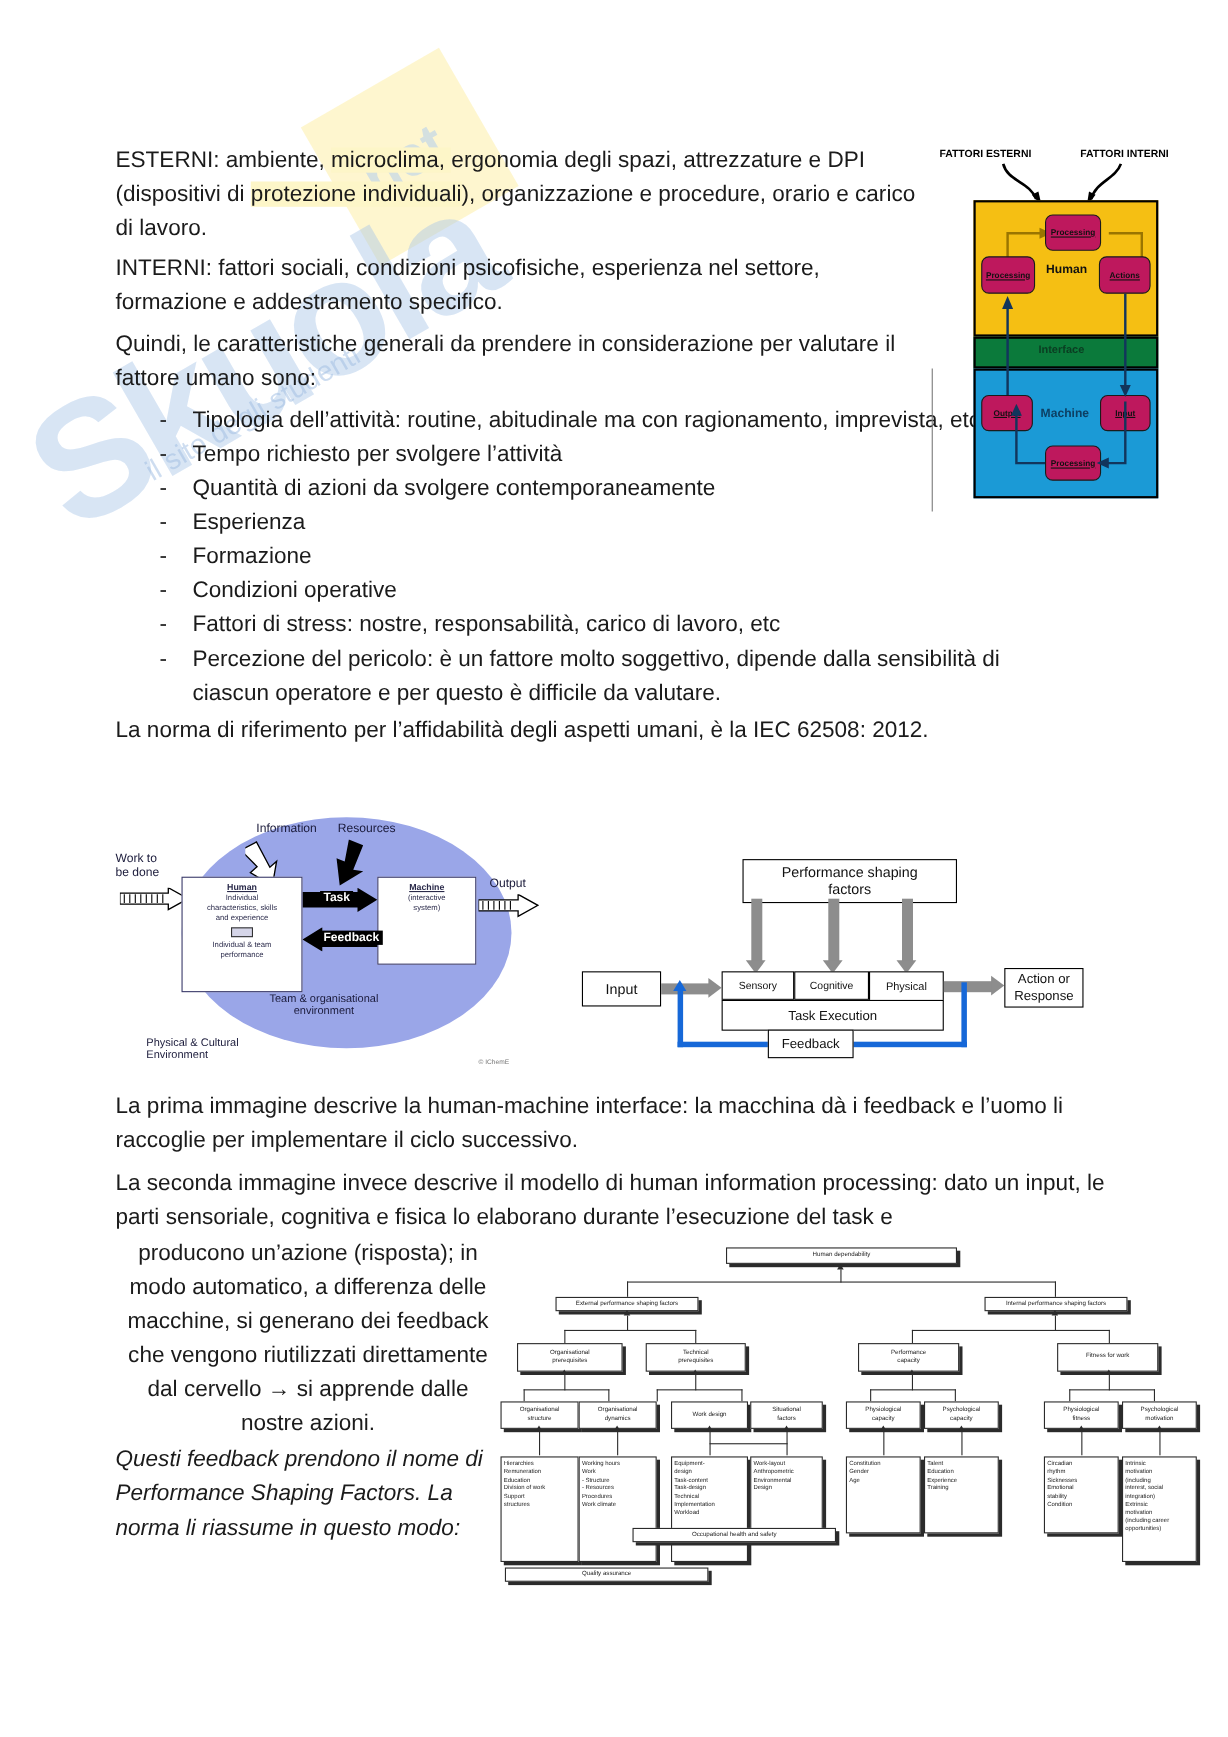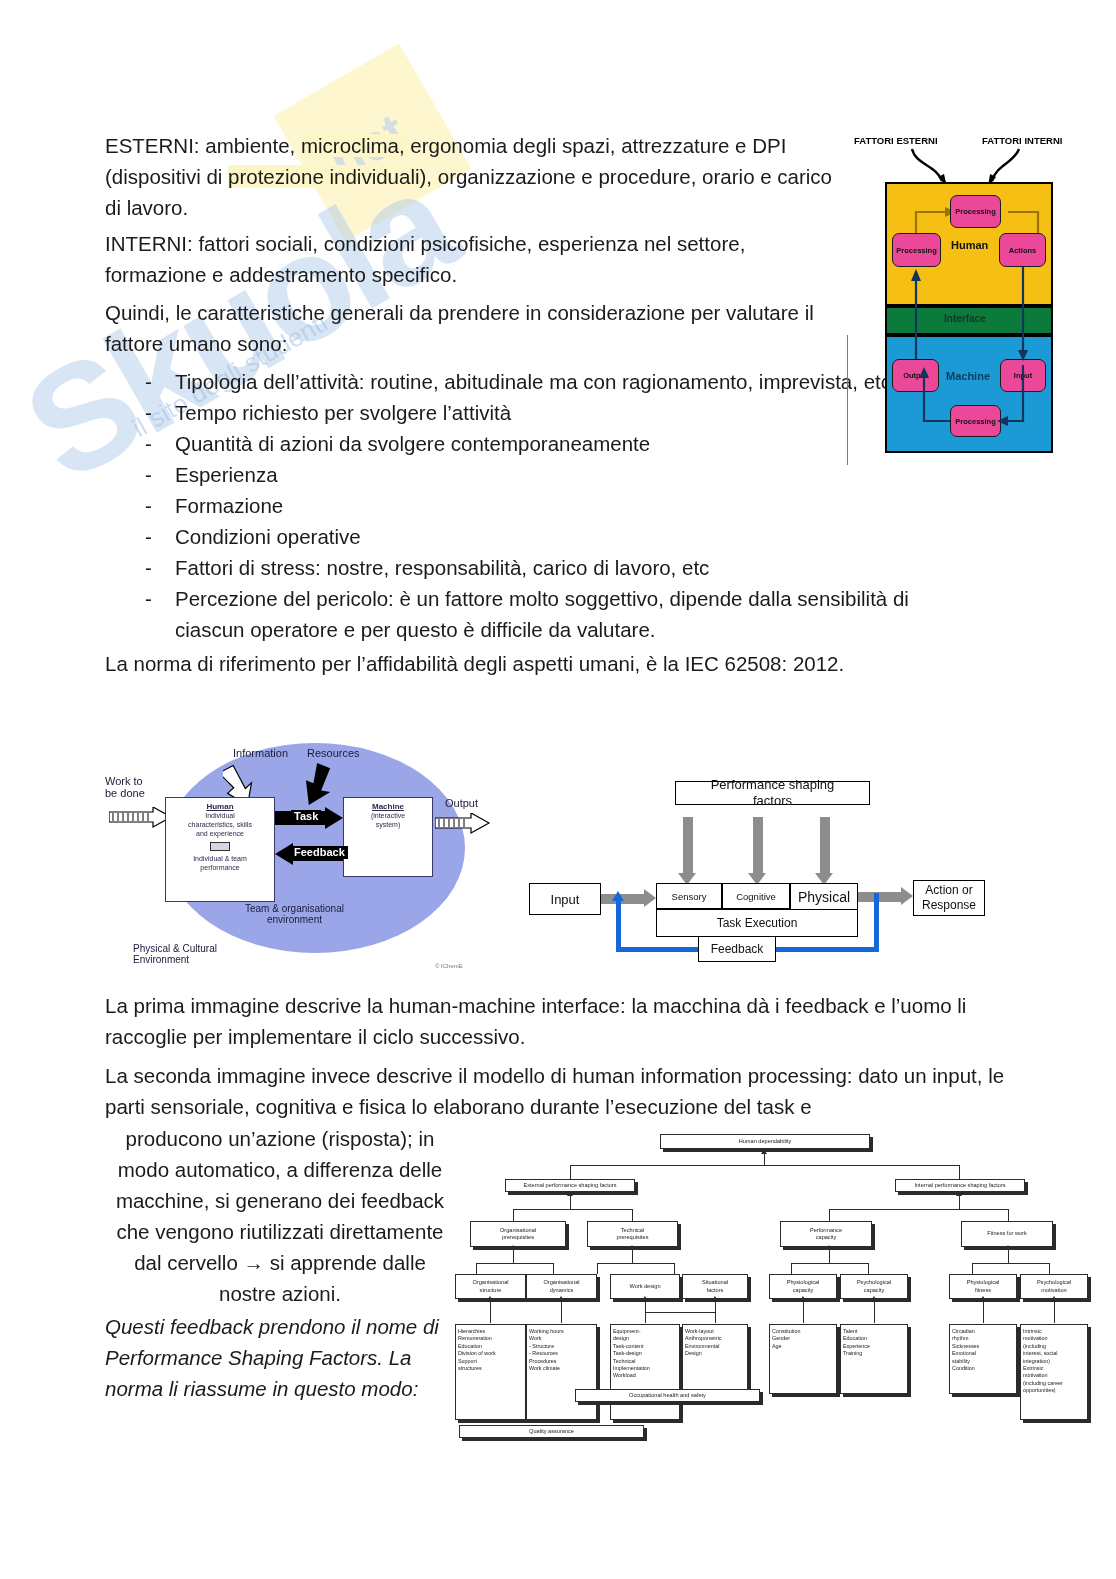--- a/index.html
+++ b/index.html
@@ -39,23 +39,23 @@
   }
   ul.bullets li .dash{position:absolute;left:40px;top:0;}
   
   #hmi{position:absolute;left:854px;top:135px;width:215px;height:335px;z-index:2;}
   .hmi-lbl{position:absolute;font-size:9.5px;font-weight:bold;color:#000;white-space:nowrap;}
   .hmi-box{position:absolute;border:2px solid #000;box-sizing:border-box;}
   .hmi-human{background:#f5bf13;}
   .hmi-iface{background:#0b7a3b;}
   .hmi-machine{background:#1b9ad6;}
   .hmi-node{
-    position:absolute;background:#ec4899;border:1.5px solid #1b1b1b;border-radius:7px;
+    position:absolute;background:#be185d;border:1.5px solid #1b1b1b;border-radius:7px;
     display:flex;align-items:center;justify-content:center;font-size:7.5px;font-weight:bold;
-    color:#111;text-align:right;box-sizing:border-box;
+    color:#111;text-align:right;box-sizing:border-box;text-decoration:underline;
   }
   .hmi-title{position:absolute;font-size:11px;font-weight:bold;color:#111;}
   .hmi-title.mc{color:#0d3f63;}
   
   #hmfig{position:absolute;left:105px;top:735px;width:395px;height:245px;z-index:2;}
   #hmfig .ellipse{position:absolute;left:60px;top:8px;width:300px;height:210px;background:#9aa6e8;border-radius:50%;}
   #hmfig .hbox{
     position:absolute;background:#fff;border:1.5px solid #3a3a6a;box-sizing:border-box;
     font-size:7px;line-height:9px;text-align:center;color:#2a2a4a;padding:4px 2px;
   }
@@ -291,33 +291,33 @@
 
   <div class="lbl sm" style="left:140px;top:168px;white-space:pre-line;text-align:center;">Team &amp; organisational
 environment</div>
   <div class="lbl sm" style="left:28px;top:208px;white-space:pre-line;">Physical &amp; Cultural
 Environment</div>
   <div class="credit" style="left:330px;top:228px;">© IChemE</div>
 </div>
 
 <div id="hip">
 
-  <div class="bx" style="left:160px;top:16px;width:195px;height:24px;font-size:13px;white-space:pre-line;line-height:16px;">Performance shaping
+  <div class="bx" style="left:160px;top:16px;width:195px;height:40px;font-size:13px;white-space:pre-line;line-height:16px;">Performance shaping
 factors</div>
 
   <div class="gbar gdown" style="left:168px;top:52px;width:10px;height:57px;"></div>
   <div class="gbar gdown" style="left:238px;top:52px;width:10px;height:57px;"></div>
   <div class="gbar gdown" style="left:305px;top:52px;width:10px;height:57px;"></div>
 
   <div class="bx" style="left:14px;top:118px;width:72px;height:32px;font-size:13px;">Input</div>
   <div class="gbar gright" style="left:86px;top:129px;width:44px;height:10px;"></div>
 
   <div class="bx" style="left:141px;top:118px;width:66px;height:26px;font-size:9.5px;">Sensory</div>
   <div class="bx" style="left:207px;top:118px;width:68px;height:26px;font-size:9.5px;">Cognitive</div>
-  <div class="bx" style="left:275px;top:118px;width:68px;height:28px;font-size:14px;">Physical</div>
+  <div class="bx" style="left:275px;top:118px;width:68px;height:28px;font-size:10px;">Physical</div>
   <div class="bx" style="left:141px;top:144px;width:202px;height:28px;font-size:12px;">Task Execution</div>
 
   <div class="gbar gright" style="left:343px;top:127px;width:44px;height:10px;"></div>
   <div class="bx" style="left:398px;top:115px;width:72px;height:36px;font-size:12px;white-space:pre-line;line-height:15px;">Action or
 Response</div>
 
   <div class="blue bup" style="left:101px;top:135px;width:5px;height:52px;"></div>
   <div class="blue" style="left:101px;top:182px;width:263px;height:5px;"></div>
   <div class="blue" style="left:359px;top:128px;width:5px;height:59px;"></div>
   <div class="bx" style="left:183px;top:171px;width:78px;height:26px;font-size:12px;z-index:3;">Feedback</div>

